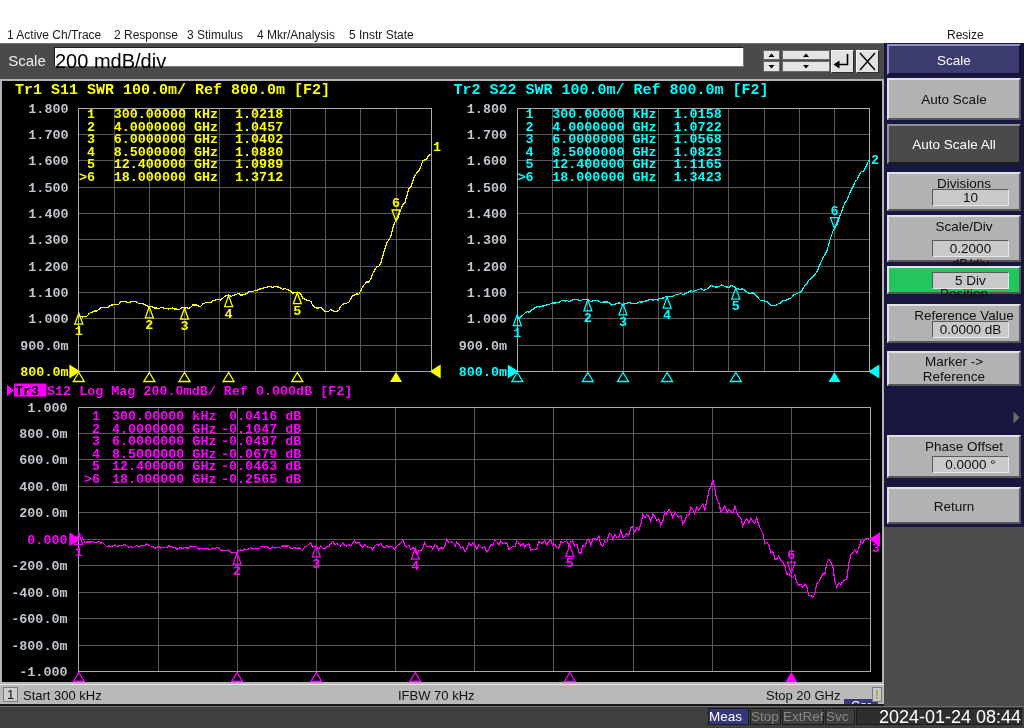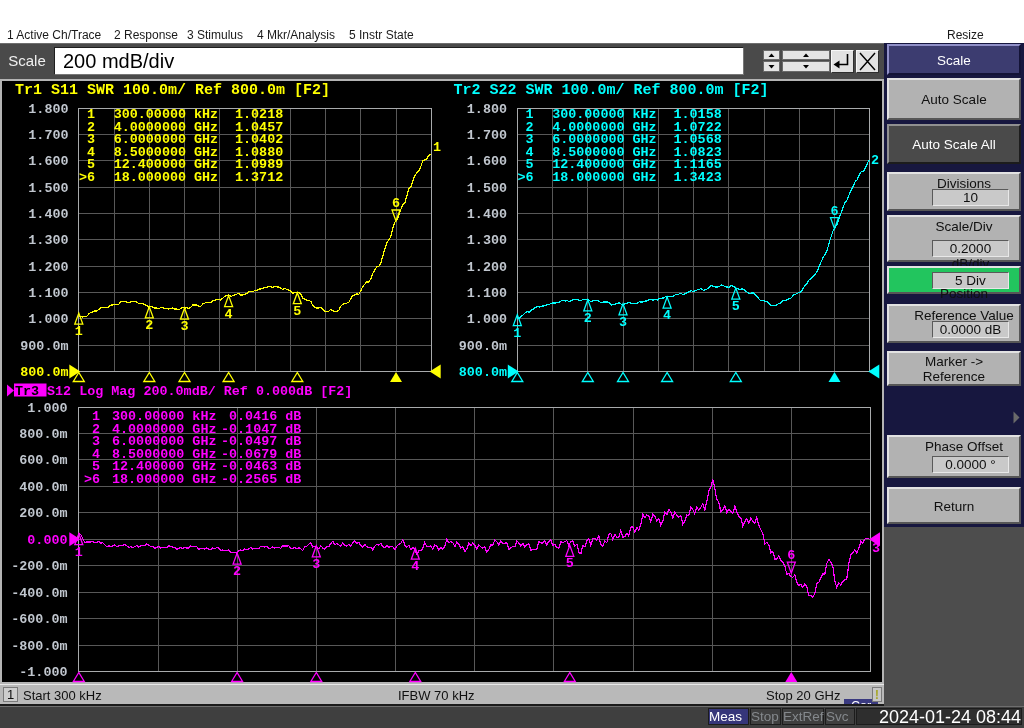--- a/index.html
+++ b/index.html
@@ -5,23 +5,23 @@
 html,body { width:1024px; height:728px; background:#ffffff; overflow:hidden;
   font-family:"Liberation Sans", sans-serif; }
 .abs { position:absolute; }
 #titlebar { position:absolute; left:4px; top:21px; font-size:12px; color:#0f172a; }
 #menubar { position:absolute; left:0; top:21px; width:1024px; height:22px; background:#fff; }
 .mi { position:absolute; top:7px; font-size:12px; color:#1a1a1a; }
 #toolbar { position:absolute; left:0; top:43px; width:884px; height:36px; background:#4a4a4a;
   border-top:1px solid #6e6e6e; }
 #tscale { position:absolute; left:0; top:0; width:54px; height:35px; color:#f0f0f0;
   font-size:15px; text-align:center; line-height:34px; }
-#tinput { position:absolute; left:54px; top:3px; width:690px; height:28px; background:#ffffff;
+#tinput { position:absolute; left:54px; top:3px; width:690px; height:20px; background:#ffffff;
   border:1px solid; border-color:#1e1e1e #777 #777 #1e1e1e; color:#000;
-  font-size:20px; line-height:26px; padding-left:8px; }
+  font-size:20px; line-height:26px; }
 .spin { position:absolute; background:#e4e4e4; border:1px solid #6a6a6a; }
 #entbtn,#xbtn { position:absolute; top:6px; width:23px; height:23px; background:#e2e2e2;
   border:1px solid; border-color:#f8f8f8 #2e2e2e #2e2e2e #f8f8f8; }
 #screen { position:absolute; left:0; top:79px; width:884px; height:605px;
   background:#000; border:2px solid #b4b4b4; }
 #chartsvg { position:absolute; left:0; top:0; }
 #statusbar { position:absolute; left:0; top:684px; width:884px; height:20px;
   background:#b9b9b9; border-top:1px solid #e8e8e8; font-size:13px; color:#101010; }
 #sidebar { position:absolute; left:884px; top:43px; width:140px; height:663px; background:#17173f; }
 #sidebot { position:absolute; left:884px; top:527px; width:140px; height:179px; background:#4d4d4d; }

